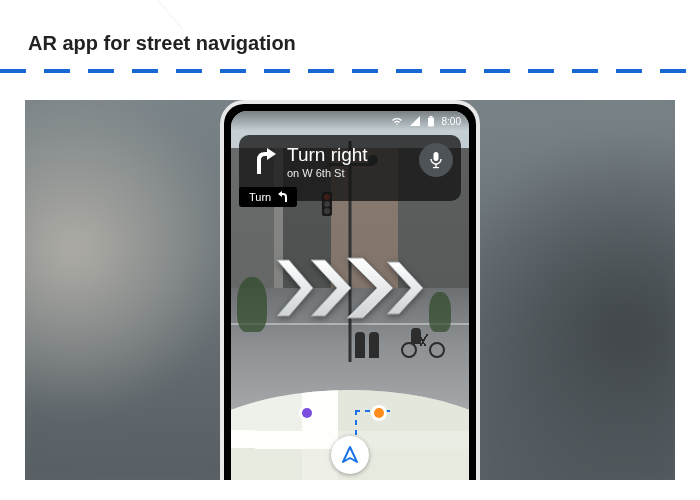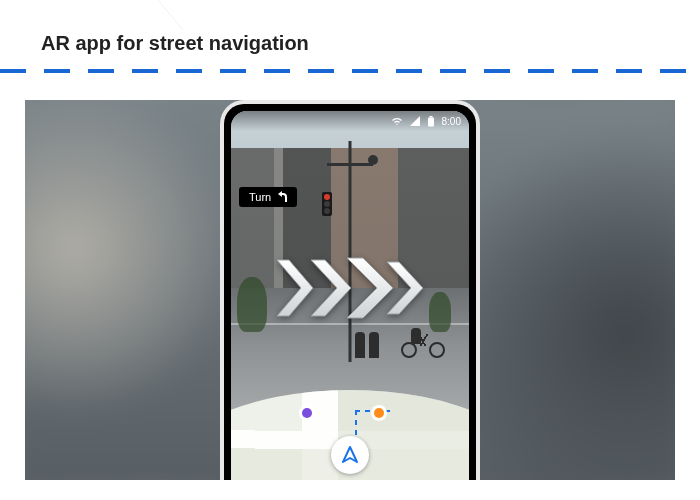--- a/index.html
+++ b/index.html
@@ -5,21 +5,21 @@
   * { margin: 0; padding: 0; box-sizing: border-box; }
   body {
     width: 700px;
     height: 500px;
     background: #fff;
     font-family: -apple-system, Helvetica, Arial, sans-serif;
     overflow: hidden;
     position: relative;
   }
   .heading {
-    padding: 32px 30px 14px 41px;
+    padding: 32px 30px 14px 28px;
     font-size: 20px;
     font-weight: 600;
     color: #222;
   }
   .dash-divider {
     height: 0;
     border-top: 4px dashed #1967d2;
     border-top-style: dashed;
     margin-bottom: 0;
     
@@ -254,20 +254,40 @@
         <svg width="10" height="10" viewBox="0 0 10 10">
             <path d="M0 10 L10 10 L10 0 Z" fill="#fff"></path>
           </svg>
         <svg width="8" height="11" viewBox="0 0 8 11">
             <rect x="1" y="1.5" width="6" height="9" rx="1" fill="#fff"></rect>
             <rect x="2.5" y="0" width="3" height="1.5" fill="#fff"></rect>
           </svg>
         <span>8:00</span>
       </div>
 
+      <div class="navcard">
+        <span class="turn-arrow">
+          <svg width="26" height="28" viewBox="0 0 26 28" fill="none">
+            <path d="M8 27 V13 Q8 7 14 7 H18" stroke="#fff" stroke-width="4" fill="none" stroke-linecap="butt" stroke-linejoin="round"></path>
+            <path d="M16 1 L25 7 L16 13 Z" fill="#fff"></path>
+          </svg>
+        </span>
+        <div class="nav-text">
+          <div class="main">Turn right</div>
+          <div class="sub">on W 6th St</div>
+        </div>
+        <div class="mic-btn">
+          <svg width="14" height="18" viewBox="0 0 14 18" fill="#fff">
+            <rect x="4.5" y="1" width="5" height="9" rx="2.5"></rect>
+            <path d="M2 8 a5 5 0 0 0 10 0" stroke="#fff" stroke-width="1.5" fill="none"></path>
+            <rect x="6.3" y="13" width="1.4" height="3"></rect>
+            <rect x="4" y="16" width="6" height="1.2"></rect>
+          </svg>
+        </div>
+      </div>
 
       <div class="then-chip">
         <span>Turn</span>
         <svg width="12" height="12" viewBox="0 0 12 12" fill="#fff">
           <path d="M9 11 V6 Q9 3 6 3 H4" stroke="#fff" stroke-width="2" fill="none"></path>
           <path d="M5 0 L1 3 L5 6 Z"></path>
         </svg>
       </div>
 
       <div class="ar-chevs">

